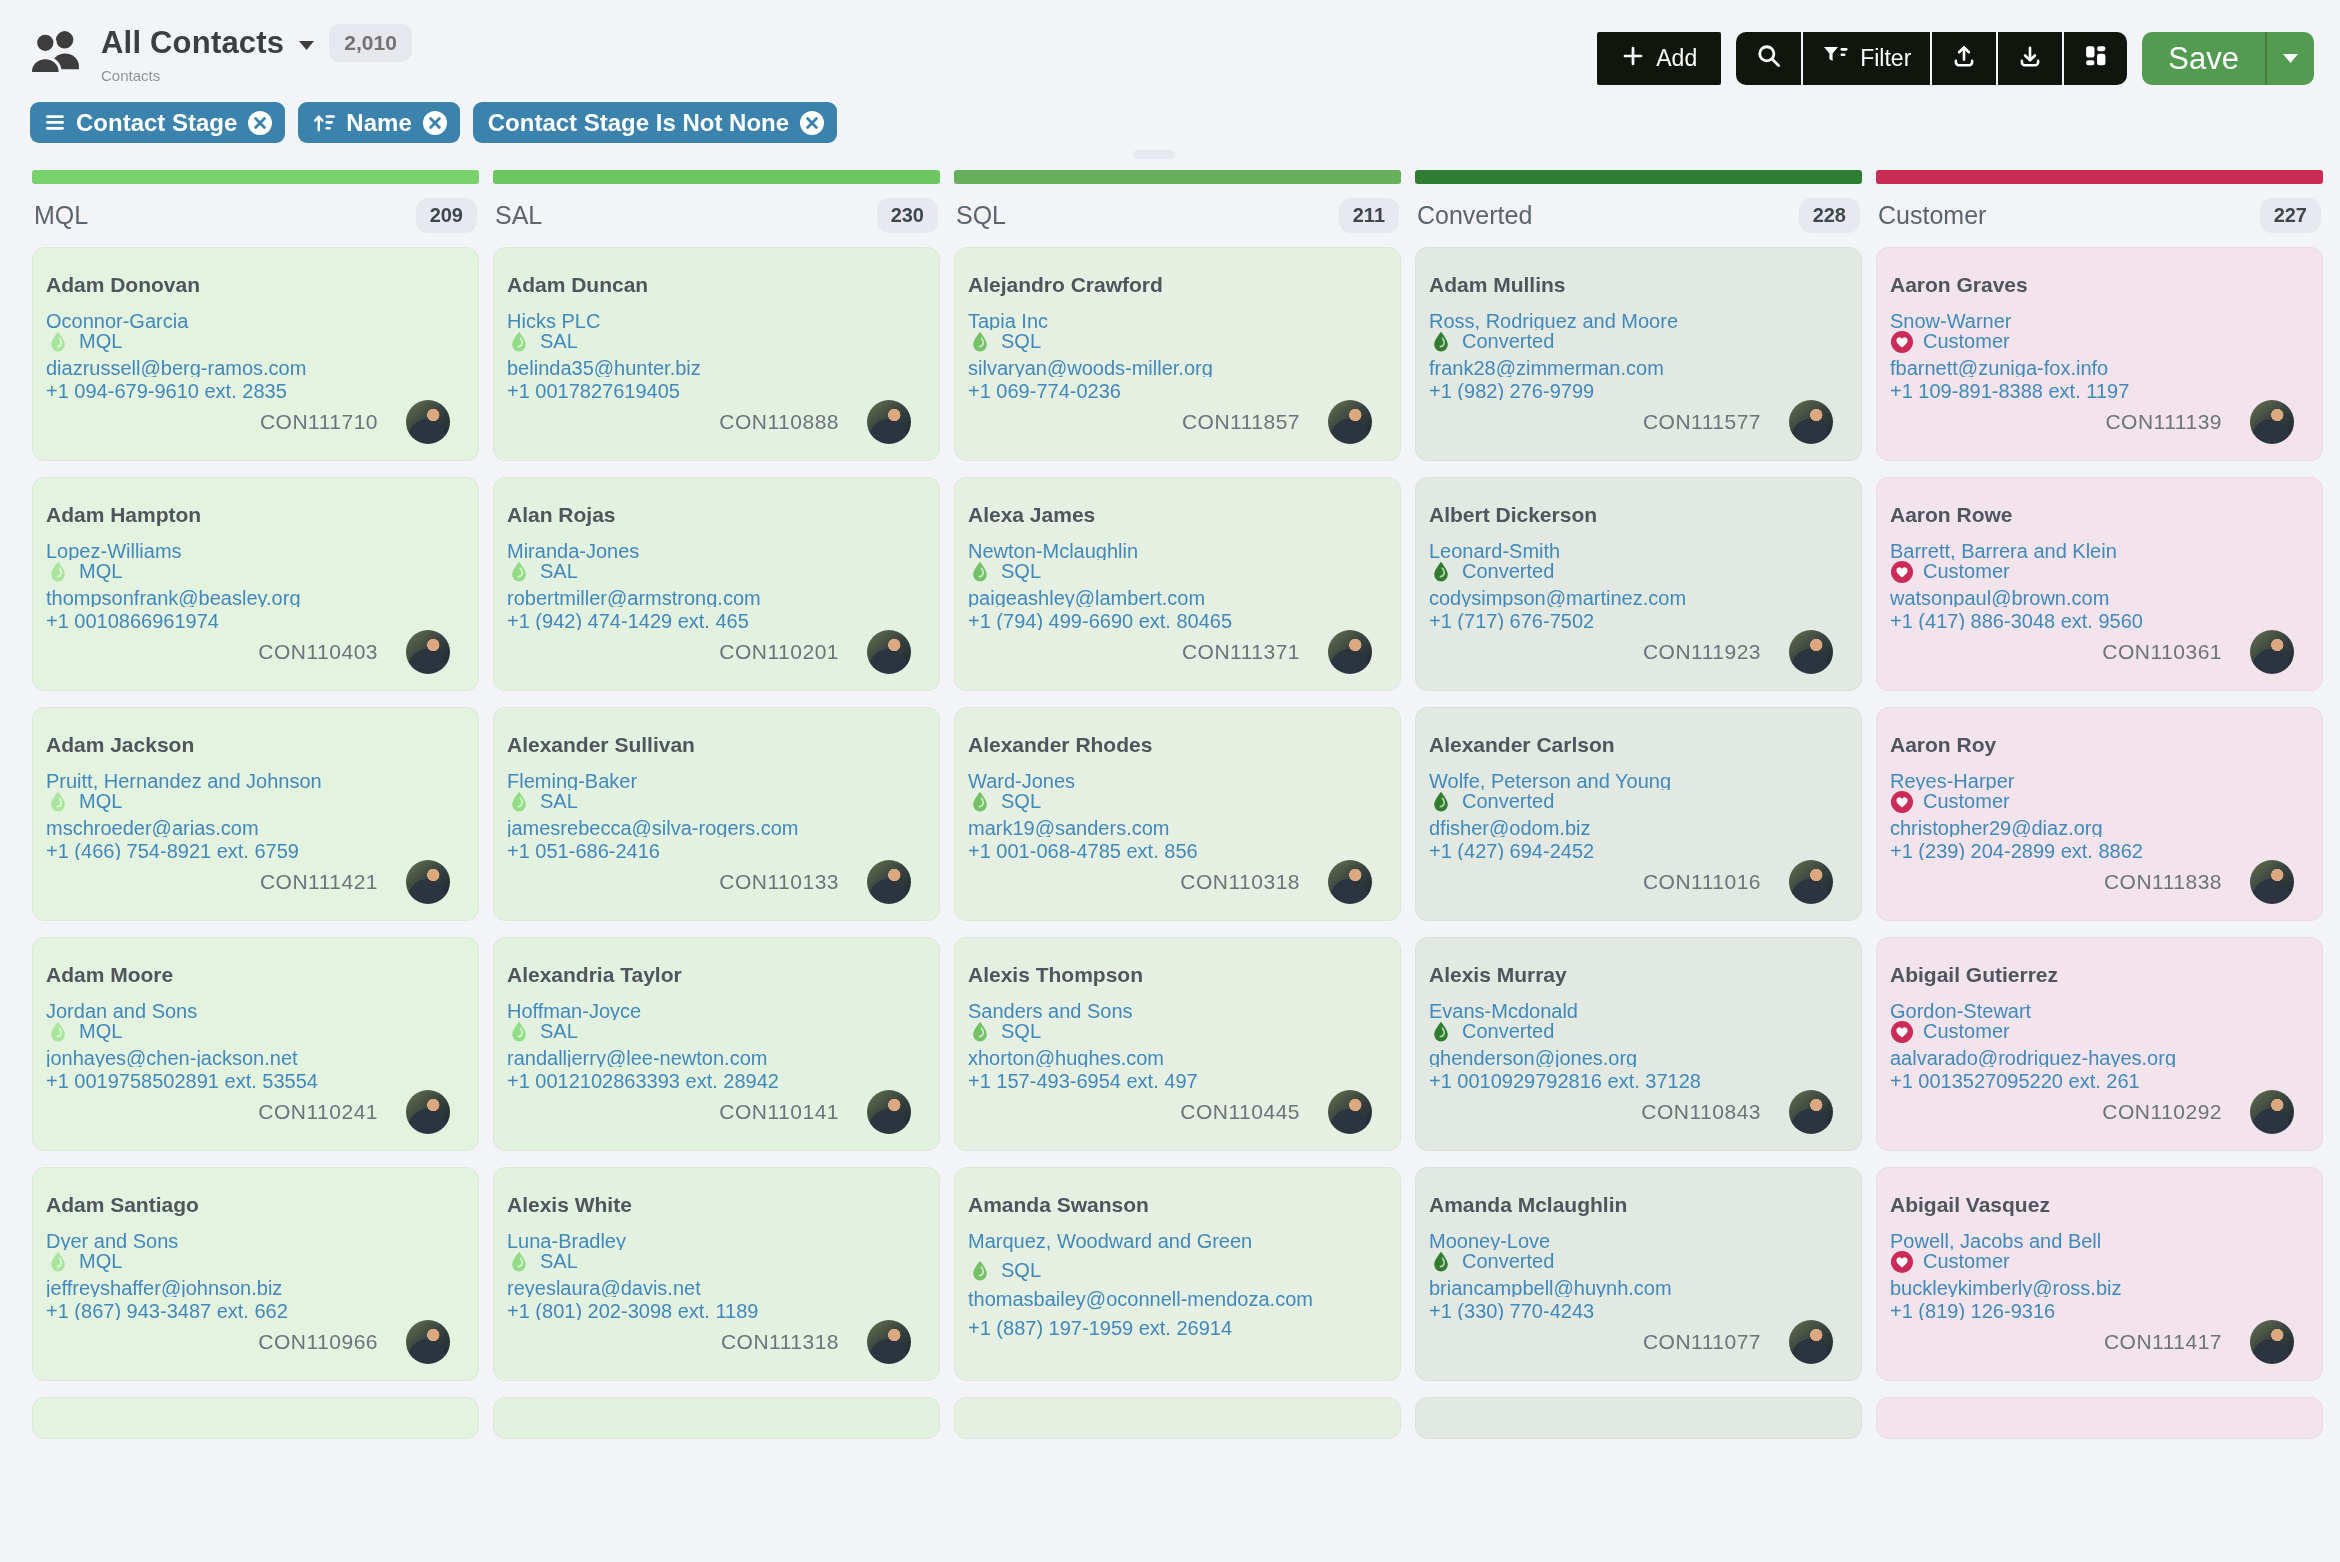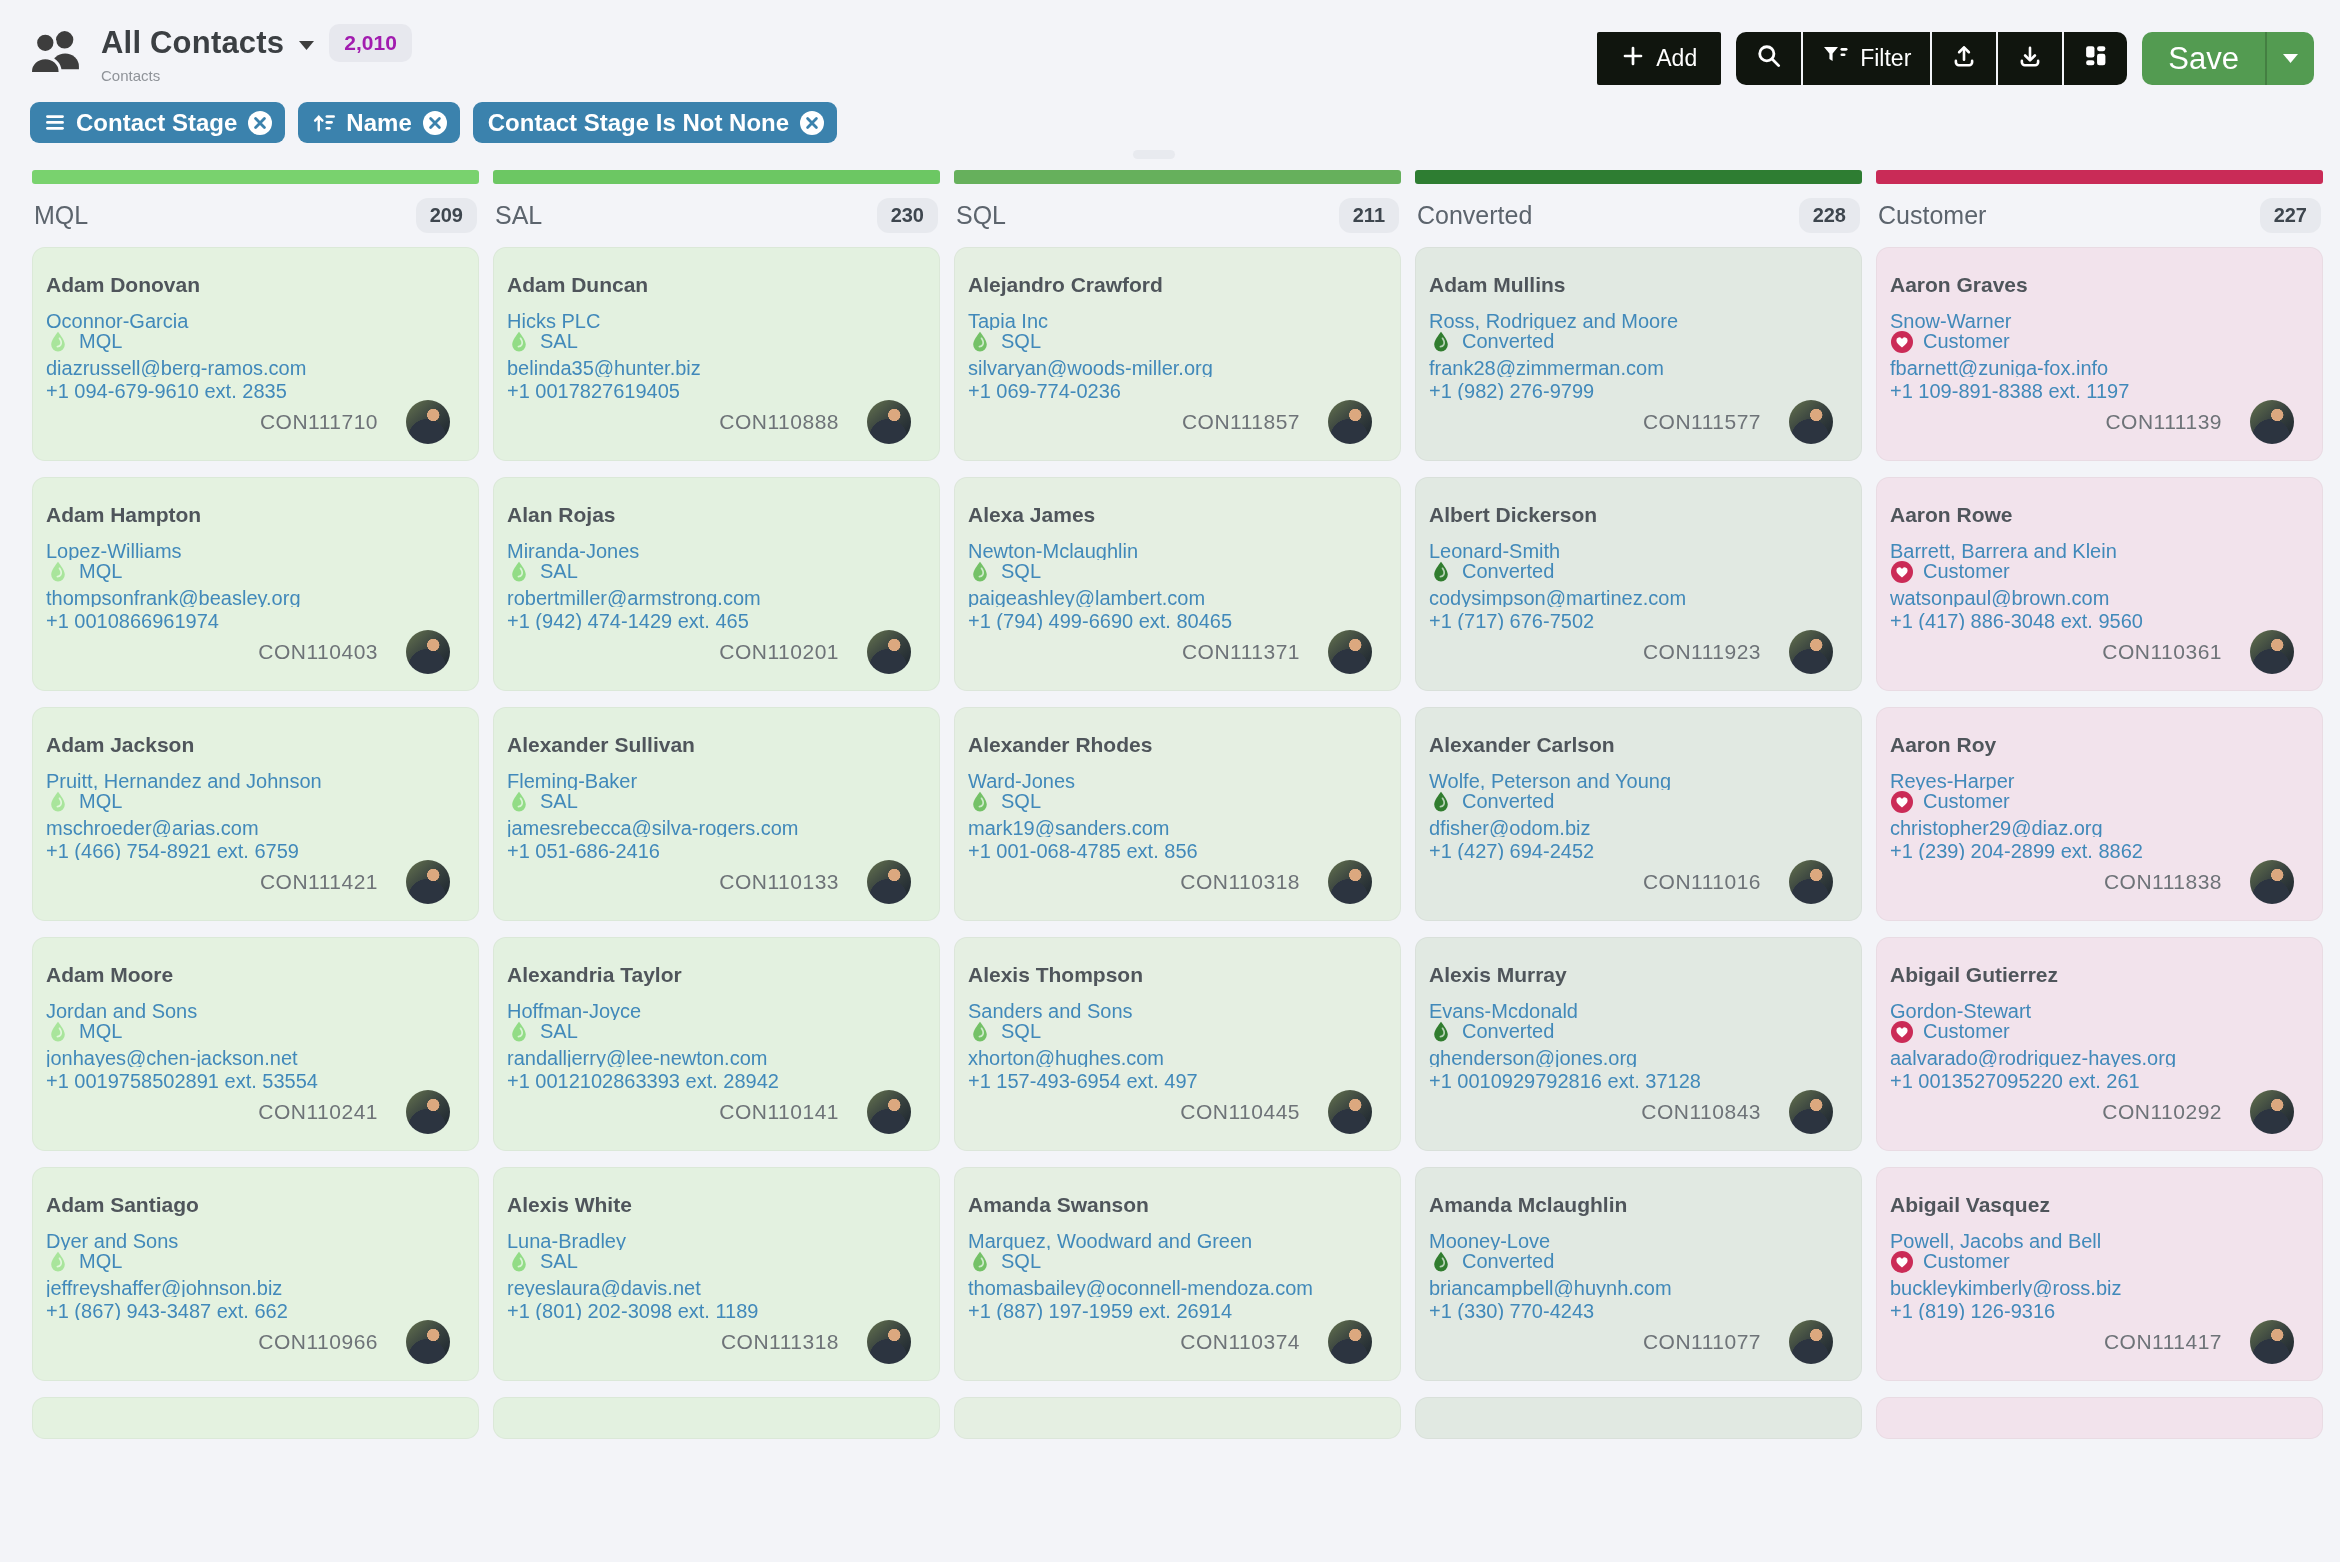--- a/index.html
+++ b/index.html
@@ -9,21 +9,21 @@
     font-family:"Liberation Sans", sans-serif;
     -webkit-font-smoothing:antialiased;
   }
   
   .header{display:flex;justify-content:space-between;align-items:flex-start;padding:24px 26px 0 30px;}
   .title-block{display:flex;align-items:center;gap:18px;}
   .title-texts{display:flex;flex-direction:column;}
   .title-row{display:flex;align-items:center;gap:14px;}
   .page-title{font-size:31px;font-weight:bold;color:#3b3f43;letter-spacing:0.2px;}
   .title-caret{display:flex;align-items:center;cursor:pointer;margin-top:4px;}
-  .count-badge{background:#e7e8ee;border-radius:10px;padding:7px 15px;font-size:21px;font-weight:bold;color:#a21caf;}
+  .count-badge{background:#e7e8ee;border-radius:10px;padding:7px 15px;font-size:21px;font-weight:bold;color:#737373;}
   .subtitle{font-size:15px;color:#8f9399;margin-top:5px;}
   
   .toolbar{display:flex;align-items:center;gap:15px;padding-top:8px;}
   .btn-dark{background:#10150e;color:#fff;border-radius:2px;height:53px;display:flex;align-items:center;cursor:pointer;}
   .btn-add{padding:0 24px;gap:11px;font-size:23px;}
   .btn-group{display:flex;background:#10150e;border-radius:10px;height:53px;overflow:hidden;}
   .seg{display:flex;align-items:center;padding:0 19px;cursor:pointer;border-left:2px solid #f3f4f8;color:#fff;font-size:23px;gap:11px;}
   .seg:first-child{border-left:none;}
   .btn-save{display:flex;background:#539b51;border-radius:10px;height:53px;overflow:hidden;color:#fff;}
   .save-main{display:flex;align-items:center;padding:0 26px;font-size:31px;cursor:pointer;}
@@ -508,24 +508,20 @@
             <span>
               <svg viewBox="0 0 24 24" width="24" height="24">
                 <path d="M12 1.8C9.6 5.2 5.2 10.4 5.2 14.6a6.8 6.8 0 0 0 13.6 0C18.8 10.4 14.4 5.2 12 1.8Z" fill="#74c167"></path>
                 <path d="M13.5 8.3c1.7 2.5 2.3 4.5 1.2 6.4a3.8 3.8 0 0 1-3.3 1.9" fill="none" stroke="rgba(255,255,255,0.65)" stroke-width="1.7" stroke-linecap="round"></path>
               </svg>
             </span>
             <span>SQL</span>
           </div>
           <div class="c-line">thomasbailey@oconnell-mendoza.com</div>
           <div class="c-line">+1 (887) 197-1959 ext. 26914</div>
-          <div class="c-foot">
-            <span class="c-id">CON110374</span>
-            <span class="avatar"></span>
-          </div>
         </div>
         <div class="card-partial"></div>
       </div>
     </div>
     <div class="column" style="--bar:#2e7d32;--cardbg:#e1e9e2">
       <div class="col-bar"></div>
       <div class="col-head">
         <span class="col-name">Converted</span>
         <span class="col-count">228</span>
       </div>

